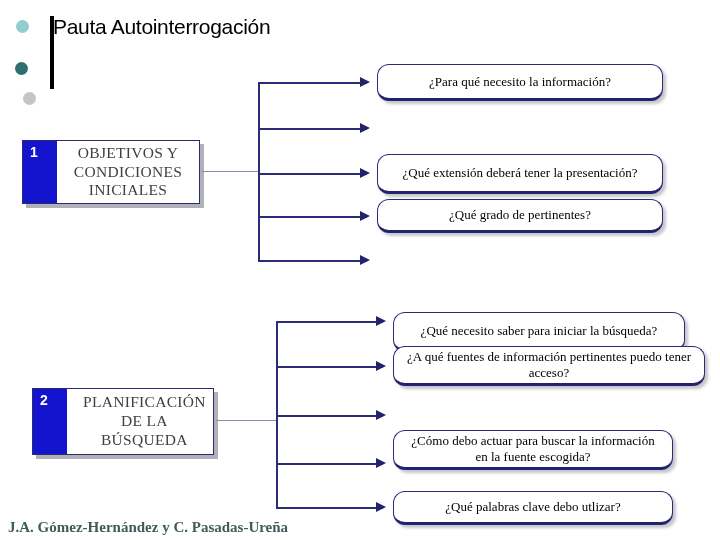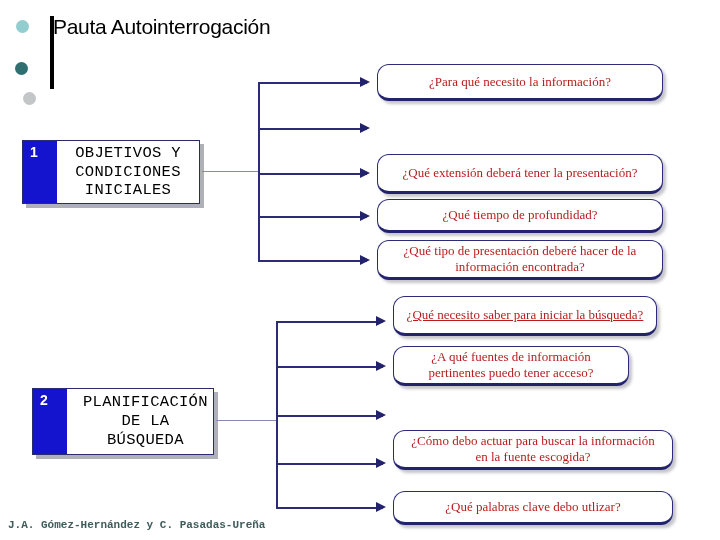--- a/index.html
+++ b/index.html
@@ -19,46 +19,46 @@
               letter-spacing:-.3px;white-space:nowrap;line-height:1.1;}
 
   
   .stage{position:absolute;display:flex;align-items:stretch;
          background:#ffffff;border:1px solid #2a2a6e;
          box-shadow:4px 4px 0 rgba(150,150,160,.75);}
   .stage-num{width:34px;flex:0 0 34px;background:#1414cf;color:#ffffff;
              font-family:"Liberation Sans",sans-serif;font-weight:bold;font-size:14px;
              padding-left:7px;padding-top:3px;box-sizing:border-box;}
   .stage-label{flex:1;display:flex;align-items:center;justify-content:center;
-               text-align:center;font-family:Liberation Mono, monospace;
-               font-size:15.5px;color:#000000;line-height:1.22;padding:3px 16px;
+               text-align:center;font-family:Liberation Serif, serif;
+               font-size:15.5px;color:#404040;line-height:1.22;padding:3px 16px;
                box-sizing:border-box;letter-spacing:.3px;}
   #stage-1{left:22px;top:140px;width:176px;height:62px;}
   #stage-2{left:32px;top:388px;width:180px;height:65px;}
 
   
   .pill{position:absolute;background:#ffffff;border:1.5px solid #2b2b78;
         border-radius:12px;box-sizing:border-box;
         display:flex;align-items:center;justify-content:center;text-align:center;
-        font-family:"Liberation Serif",serif;font-size:13px;color:#b91c1c;
+        font-family:"Liberation Serif",serif;font-size:13px;color:#000000;
         line-height:1.2;padding:2px 12px;
         box-shadow:3px 3px 3px rgba(150,150,160,.55);
         border-bottom-width:3px;border-bottom-color:#23236d;}
 
   
   .line-h{position:absolute;height:1.6px;background:#2b2b78;}
   .line-v{position:absolute;width:1.6px;background:#2b2b78;}
   .stem{position:absolute;height:1.4px;background:#8a8ab0;}
   .arrow{position:absolute;width:0;height:0;
          border-top:5px solid transparent;border-bottom:5px solid transparent;
          border-left:10px solid #23236d;}
 
   
-  #footer{position:absolute;left:8px;top:519px;font-family:Liberation Mono, monospace;
-          font-weight:bold;font-size:11px;color:#3f5b5b;white-space:nowrap;}
+  #footer{position:absolute;left:8px;top:519px;font-family:Liberation Serif, serif;
+          font-weight:bold;font-size:15px;color:#3f5b5b;white-space:nowrap;}
 </style>
 </head>
 <body>
 
 <div id="slide">
 
   <div class="dot" id="dot-1"></div>
   <div class="dot" id="dot-2"></div>
   <div class="dot" id="dot-3"></div>
   <div id="title-bar"></div>
@@ -79,42 +79,41 @@
   <div class="arrow" style="left:360px;top:123px;"></div>
   <div class="line-h" style="left:258px;top:173px;width:109px;"></div>
   <div class="arrow" style="left:360px;top:168px;"></div>
   <div class="line-h" style="left:258px;top:216px;width:109px;"></div>
   <div class="arrow" style="left:360px;top:211px;"></div>
   <div class="line-h" style="left:258px;top:260px;width:109px;"></div>
   <div class="arrow" style="left:360px;top:255px;"></div>
 
   <div class="pill" style="left:377px;top:64px;width:286px;height:37px;">¿Para qué necesito la información?</div>
   <div class="pill" style="left:377px;top:154px;width:286px;height:40px;">¿Qué extensión deberá tener la presentación?</div>
-  <div class="pill" style="left:377px;top:199px;width:286px;height:34px;">¿Qué tiempo de profundidad?</div>
-  <div class="pill" style="left:377px;top:240px;width:286px;height:40px;">¿Qué tipo de presentación deberé hacer de la información encontrada?</div>
+  <div class="pill" style="left:377px;top:199px;width:286px;height:34px;">¿Qué grado de pertinentes?</div>
 
   <div class="stage" id="stage-2">
     <div class="stage-num">2</div>
     <div class="stage-label">PLANIFICACIÓN DE LA BÚSQUEDA</div>
   </div>
 
   <div class="stem" style="left:216px;top:420px;width:62px;"></div>
   <div class="line-v" style="left:276px;top:321px;height:187px;"></div>
 
   <div class="line-h" style="left:276px;top:321px;width:107px;"></div>
   <div class="arrow" style="left:376px;top:316px;"></div>
   <div class="line-h" style="left:276px;top:366px;width:107px;"></div>
   <div class="arrow" style="left:376px;top:361px;"></div>
   <div class="line-h" style="left:276px;top:415px;width:107px;"></div>
   <div class="arrow" style="left:376px;top:410px;"></div>
   <div class="line-h" style="left:276px;top:463px;width:107px;"></div>
   <div class="arrow" style="left:376px;top:458px;"></div>
   <div class="line-h" style="left:276px;top:507px;width:107px;"></div>
   <div class="arrow" style="left:376px;top:502px;"></div>
 
-  <div class="pill" style="left:393px;top:296px;width:264px;height:40px;text-decoration:underline;">¿Qué necesito saber para iniciar la búsqueda?</div>
-  <div class="pill" style="left:393px;top:346px;width:236px;height:40px;">¿A qué fuentes de información pertinentes puedo tener acceso?</div>
+  <div class="pill" style="left:393px;top:312px;width:292px;height:40px;">¿Qué necesito saber para iniciar la búsqueda?</div>
+  <div class="pill" style="left:393px;top:346px;width:312px;height:40px;">¿A qué fuentes de información pertinentes puedo tener acceso?</div>
   <div class="pill" style="left:393px;top:395px;width:280px;height:40px;margin-top:35px;">¿Cómo debo actuar para buscar la información en la fuente escogida?</div>
   <div class="pill" style="left:393px;top:491px;width:280px;height:34px;">¿Qué palabras clave debo utlizar?</div>
 
   <div id="footer">J.A. Gómez-Hernández y C. Pasadas-Ureña</div>
 
 </div>
 
 </body></html>

